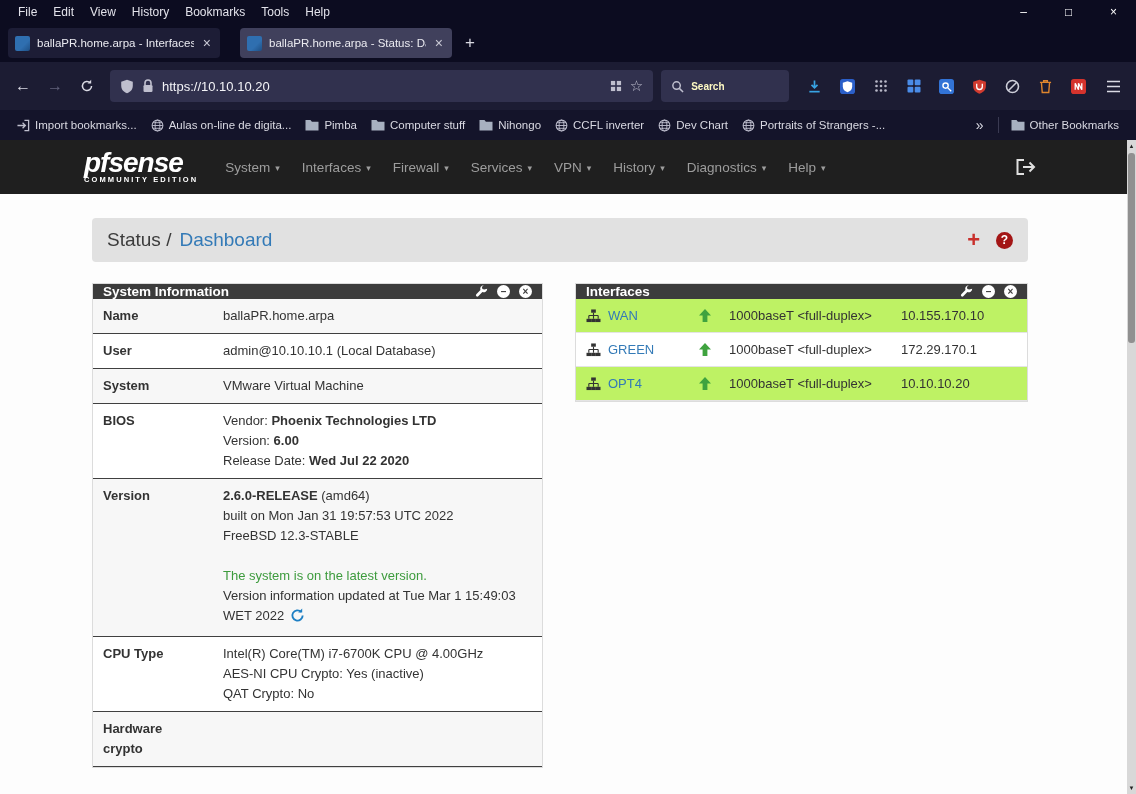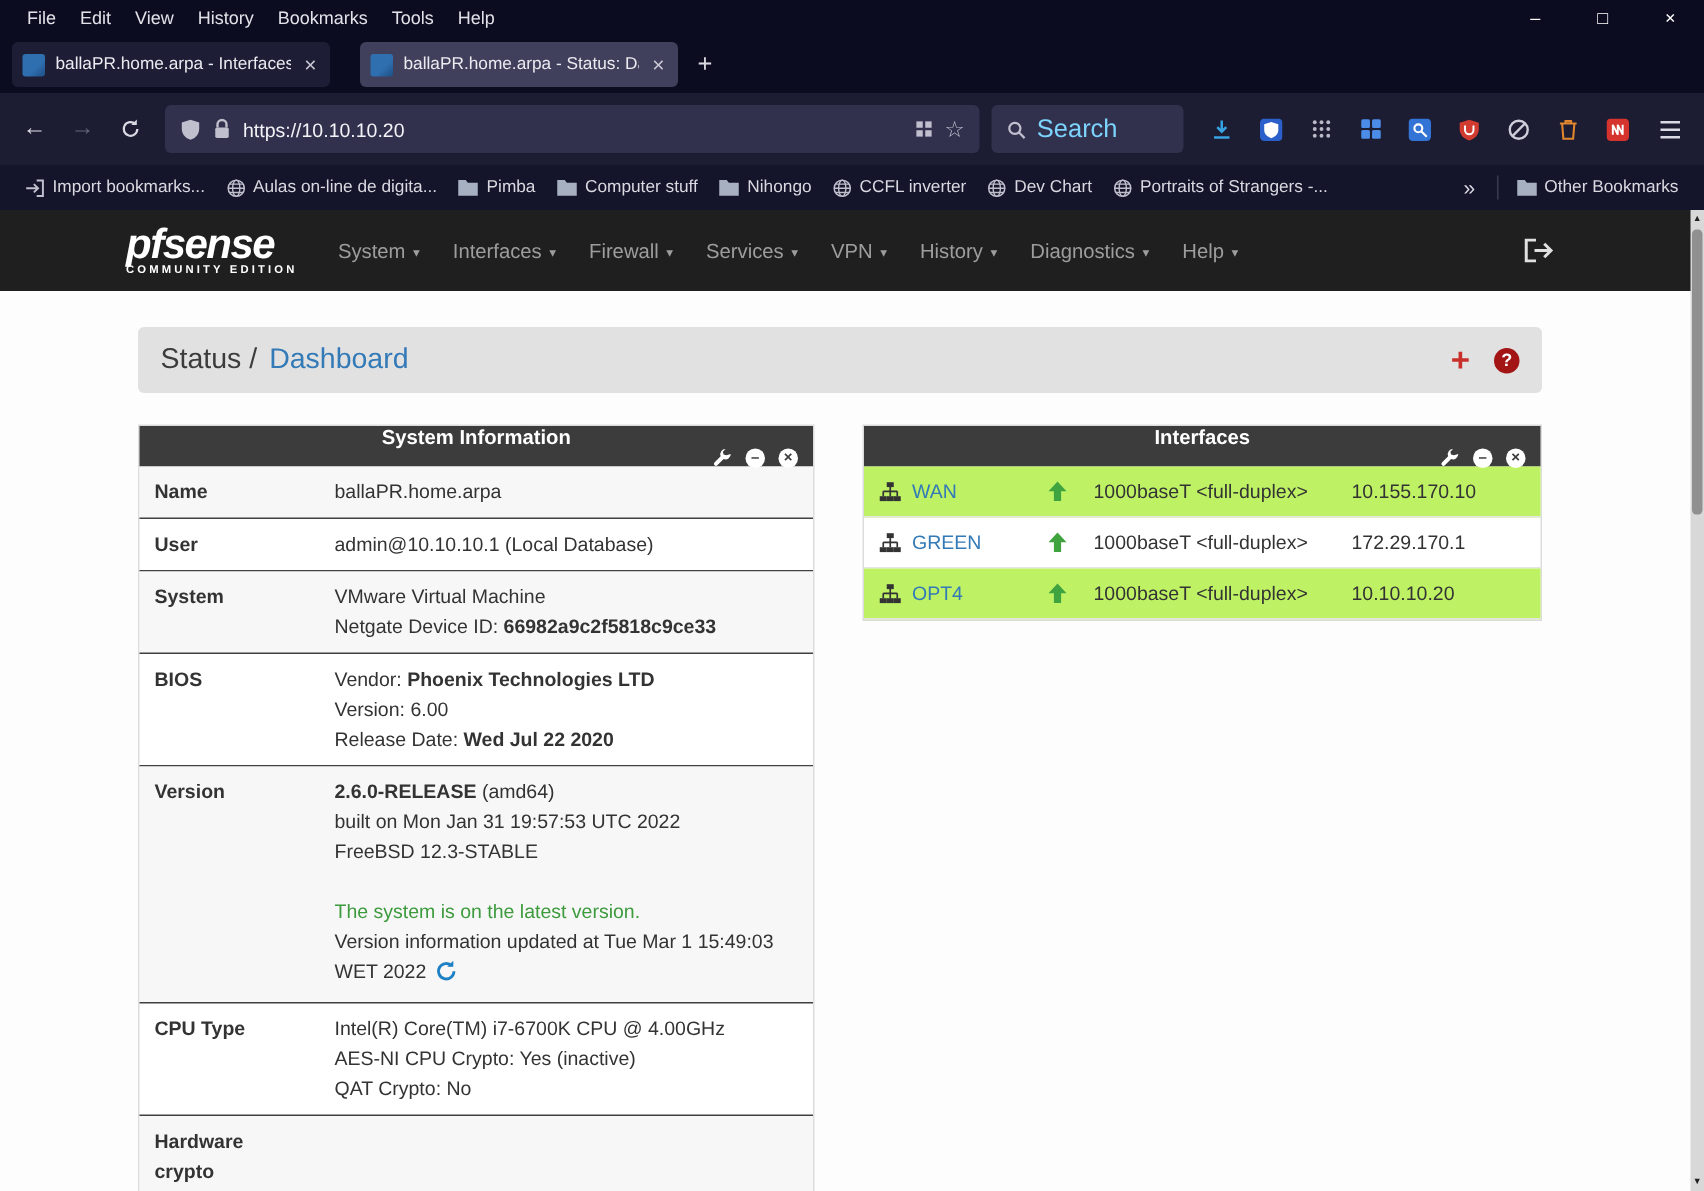--- a/index.html
+++ b/index.html
@@ -26,21 +26,21 @@
   .newtab { color:#d9d9e2; font-size:17px; padding:0 13px; }
 
   
   .navbar { height:48px; background:#1c1c33; display:flex; align-items:center; padding:0 8px; gap:2px; }
   .nav-btn { width:30px; height:30px; border-radius:4px; display:flex; align-items:center; justify-content:center; color:#dadae4; font-size:16px; flex:none; }
   .nav-btn.disabled { color:#62627c; }
   .urlbar { width:544px; height:32px; background:#31314e; border-radius:4px; display:flex; align-items:center; gap:8px; padding:0 10px; margin:0 6px; }
   .url-text { flex:1; color:#f3f3f7; font-size:13px; white-space:nowrap; overflow:hidden; }
   .star { color:#bfbfce; font-size:15px; }
   .searchbar { width:128px; height:32px; background:#31314e; border-radius:4px; display:flex; align-items:center; gap:7px; padding:0 10px; margin-right:6px; }
-  .search-text { color:#7dd3fc; font-size:17px; }
+  .search-text { color:#fef9c3; font-size:10px;font-weight:bold; }
   .ext-icons { display:flex; align-items:center; gap:6px; padding:0 4px; }
   .ext-ic { width:27px; height:27px; display:flex; align-items:center; justify-content:center; border-radius:4px; }
   .ic { display:inline-flex; align-items:center; justify-content:center; }
 
   
   .bookmarksbar { height:30px; background:#14142a; display:flex; align-items:center; color:#d9d9e2; font-size:11.5px; padding:0 10px; }
   .bm-item { display:flex; align-items:center; gap:5px; padding:3px 7px; border-radius:3px; white-space:nowrap; }
   .bm-overflow { margin-left:auto; font-size:14px; padding:0 9px; color:#d9d9e2; }
   .bm-sep { width:1px; height:16px; background:#3a3a52; margin:0 5px; }
 
@@ -59,21 +59,21 @@
   .bc-section { font-size:19px; color:#3c3c3c; }
   .bc-page { font-size:19px; color:#337ab7; margin-left:8px; }
   .bc-actions { margin-left:auto; display:flex; align-items:center; gap:16px; }
   .plus-icon { color:#c9302c; font-size:22px; font-weight:700; line-height:1; }
   .help-icon { width:17px; height:17px; border-radius:50%; background:#a31515; color:#fff; font-size:12px; font-weight:700; display:flex; align-items:center; justify-content:center; }
 
   .panels { display:flex; gap:32px; margin:21px 108px 0 92px; align-items:flex-start; }
   .panel { background:#fff; border:1px solid #dcdcdc; }
   .panel.sys { width:451px; flex:none; }
   .panel.ifs { width:453px; flex:none; }
-  .panel-heading { height:27px; background:#3c3c3c; color:#fff; display:flex; align-items:center; padding:0 10px; font-size:13.5px; font-weight:700;flex-direction:column; }
+  .panel-heading { height:15px; background:#3c3c3c; color:#fff; display:flex; align-items:center; padding:0 10px; font-size:13.5px; font-weight:700; }
   .panel-actions { margin-left:auto; display:flex; align-items:center; gap:9px; }
   .circle-btn { width:13px; height:13px; border-radius:50%; background:#fff; color:#3c3c3c; font-size:10px; font-weight:700; display:flex; align-items:center; justify-content:center; }
 
   .sys-table { font-size:13px; color:#333; }
   .s-row { display:flex; border-bottom:1px solid #404040; }
   .s-row.stripe { background:#f7f7f7; }
   .cell-label { width:120px; flex:none; padding:7px 10px; font-weight:700; line-height:20px; }
   .cell-value { flex:1; padding:7px 10px; line-height:20px; }
   .line { min-height:20px; }
   .text-green { color:#3d9b3d;text-align:right; }
@@ -423,28 +423,27 @@
               <div class="s-row">
                 <div class="cell-label">User</div>
                 <div class="cell-value">
                   <div class="line"><span>admin@10.10.10.1 (Local Database)</span></div>
                 </div>
               </div>
               <div class="s-row stripe">
                 <div class="cell-label">System</div>
                 <div class="cell-value">
                   <div class="line"><span>VMware Virtual Machine</span></div>
-                  <div class="line"><span>Netgate Device ID: </span><span style="font-weight: 700;">66982a9c2f5818c9ce33</span></div>
                 </div>
               </div>
               <div class="s-row">
                 <div class="cell-label">BIOS</div>
                 <div class="cell-value">
                   <div class="line"><span>Vendor: </span><span style="font-weight: 700;">Phoenix Technologies LTD</span></div>
-                  <div class="line"><span>Version: </span><span style="font-weight: 400; margin-top: 44px;">6.00</span></div>
+                  <div class="line"><span>Version: </span><span style="font-weight: 700; margin-top: 44px;">6.00</span></div>
                   <div class="line"><span>Release Date: </span><span style="font-weight: 700;">Wed Jul 22 2020</span></div>
                 </div>
               </div>
               <div class="s-row stripe">
                 <div class="cell-label">Version</div>
                 <div class="cell-value">
                   <div class="line"><span style="font-weight: 700;">2.6.0-RELEASE</span><span> (amd64)</span></div>
                   <div class="line"><span>built on Mon Jan 31 19:57:53 UTC 2022</span></div>
                   <div class="line"><span>FreeBSD 12.3-STABLE</span></div>
                   <div class="line">&nbsp;</div>

